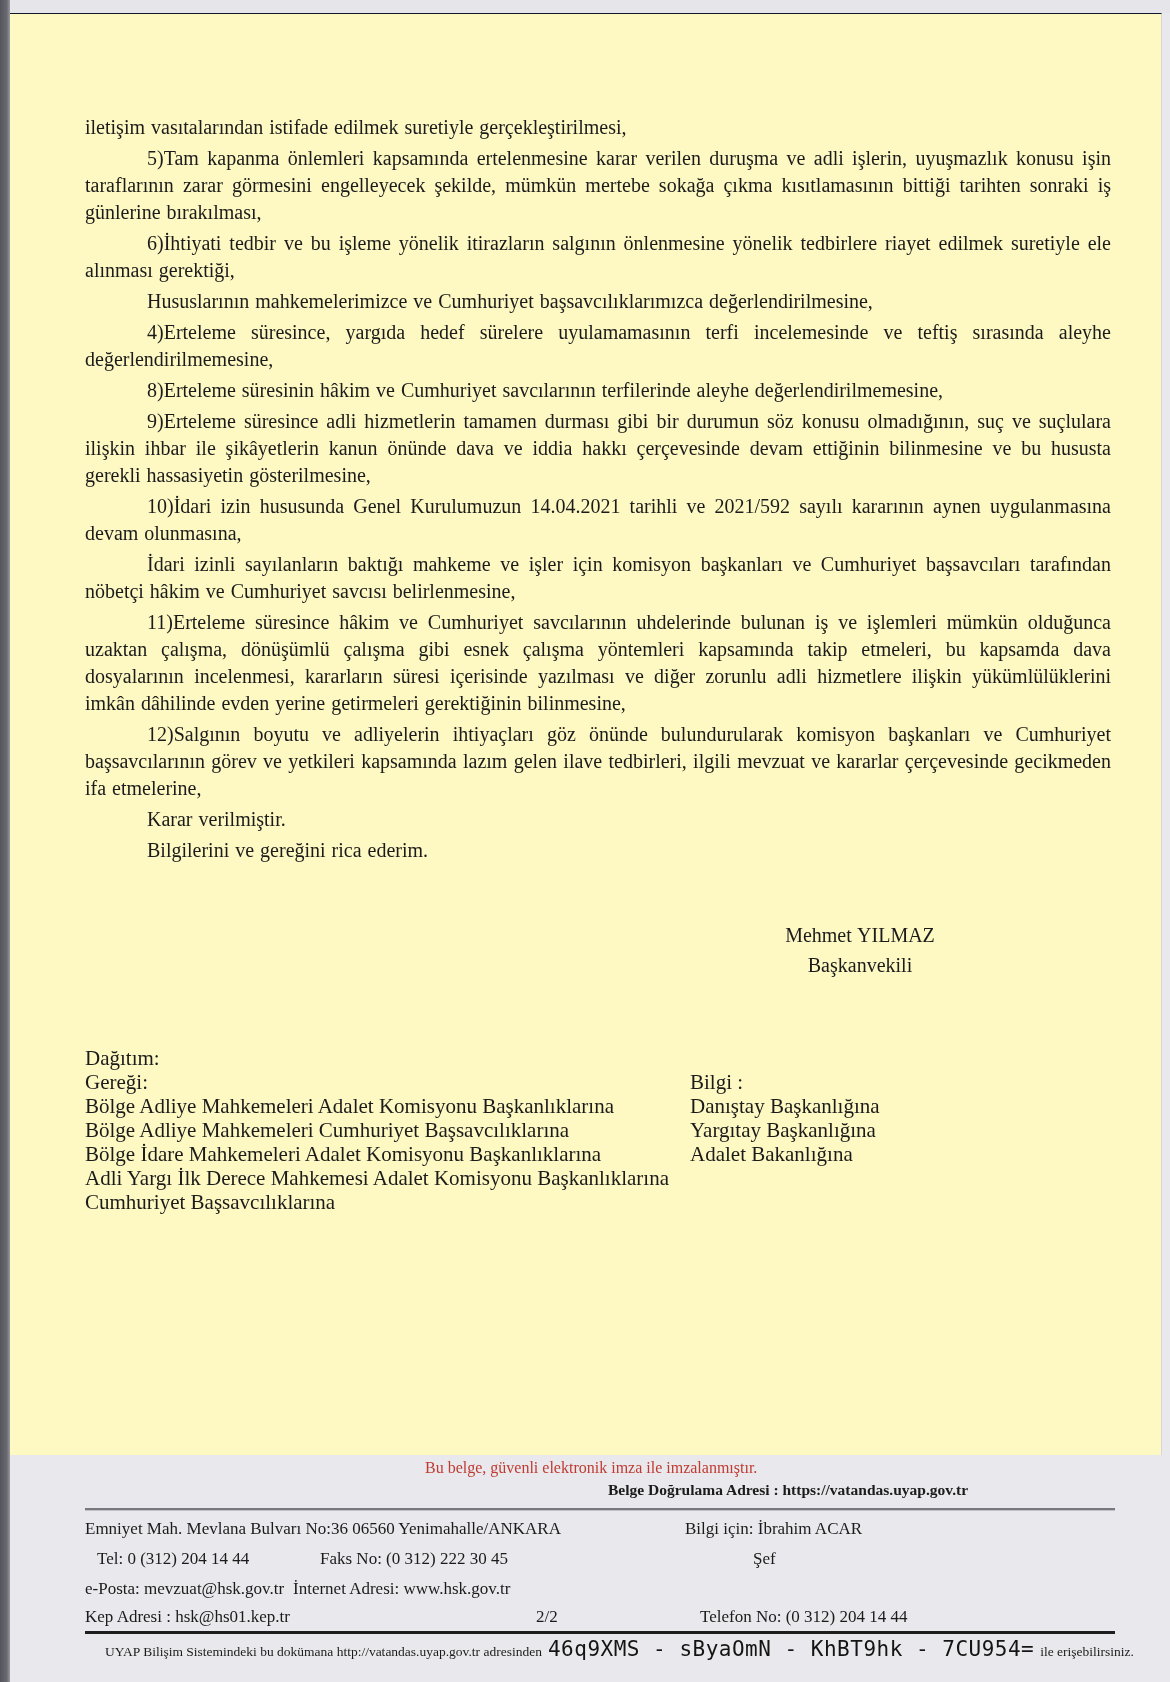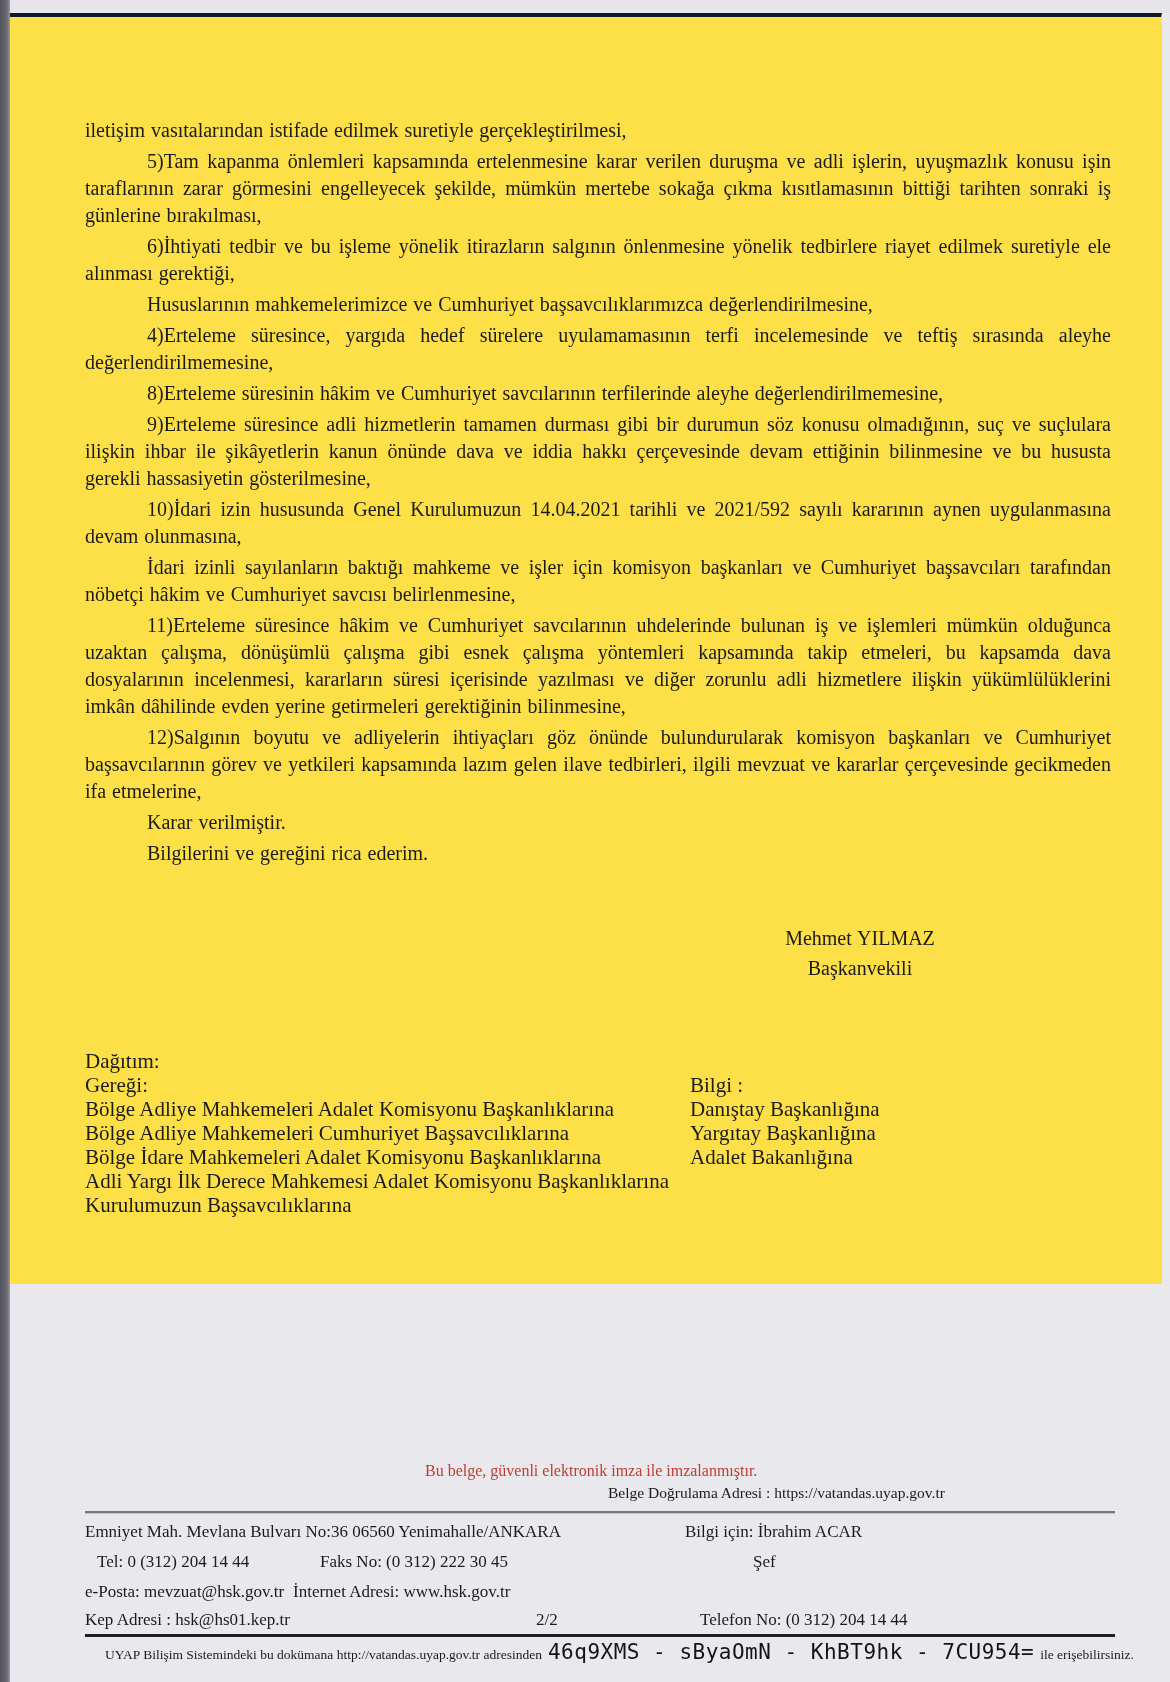--- a/index.html
+++ b/index.html
@@ -23,23 +23,23 @@
     left: 0; top: 0;
     width: 1170px; height: 13px;
     background: #e6e6ea;
     z-index: 2;
   }
   .page {
     position: absolute;
     left: 10px;
     top: 13px;
     width: 1152px;
-    height: 1271px;
-    background: #fde047;
-    border-top: 4px solid #0f172a;
+    height: 1442px;
+    background: #fef9c3;
+    border-top: 1px solid #0f172a;
     border-right: 1px solid #d6d6da;
     box-sizing: border-box;
     color: #1b1b1b;
   }
   .content {
     padding: 100px 50px 0 75px;
     font-size: 20px;
     line-height: 27px;
     text-align: justify;
     word-spacing: 1px;
@@ -78,20 +78,21 @@
   .esign-notice {
     color: #bf3b32;
     font-size: 16px;
     margin-left: 340px;
     line-height: 22px;
   }
   .verify-addr {
     font-size: 15.5px;
     margin-left: 523px;
     line-height: 22px;
+    font-weight: bold;
   }
   .sep-line {
     margin-top: 7px;
     height: 2px;
     background: #78787e;
     border-bottom: 1px solid #c2c2c6;
   }
   .f-row { position: relative; height: 30px; line-height: 30px; text-decoration: underline; }
   .f-row.first { margin-top: 3px; }
   .f-row.last { height: 25px; line-height: 25px; }
@@ -146,21 +147,21 @@
 
     <div class="dist">
       <div>Dağıtım:</div>
       <div class="dist-cols">
         <div class="dist-left">
           <div>Gereği:</div>
           <div>Bölge Adliye Mahkemeleri Adalet Komisyonu Başkanlıklarına</div>
           <div>Bölge Adliye Mahkemeleri Cumhuriyet Başsavcılıklarına</div>
           <div>Bölge İdare Mahkemeleri Adalet Komisyonu Başkanlıklarına</div>
           <div>Adli Yargı İlk Derece Mahkemesi Adalet Komisyonu Başkanlıklarına</div>
-          <div>Kurulumuzun Başsavcılıklarına</div>
+          <div>Cumhuriyet Başsavcılıklarına</div>
         </div>
         <div class="dist-right">
           <div>Bilgi :</div>
           <div>Danıştay Başkanlığına</div>
           <div>Yargıtay Başkanlığına</div>
           <div>Adalet Bakanlığına</div>
         </div>
       </div>
     </div>
   </div>

